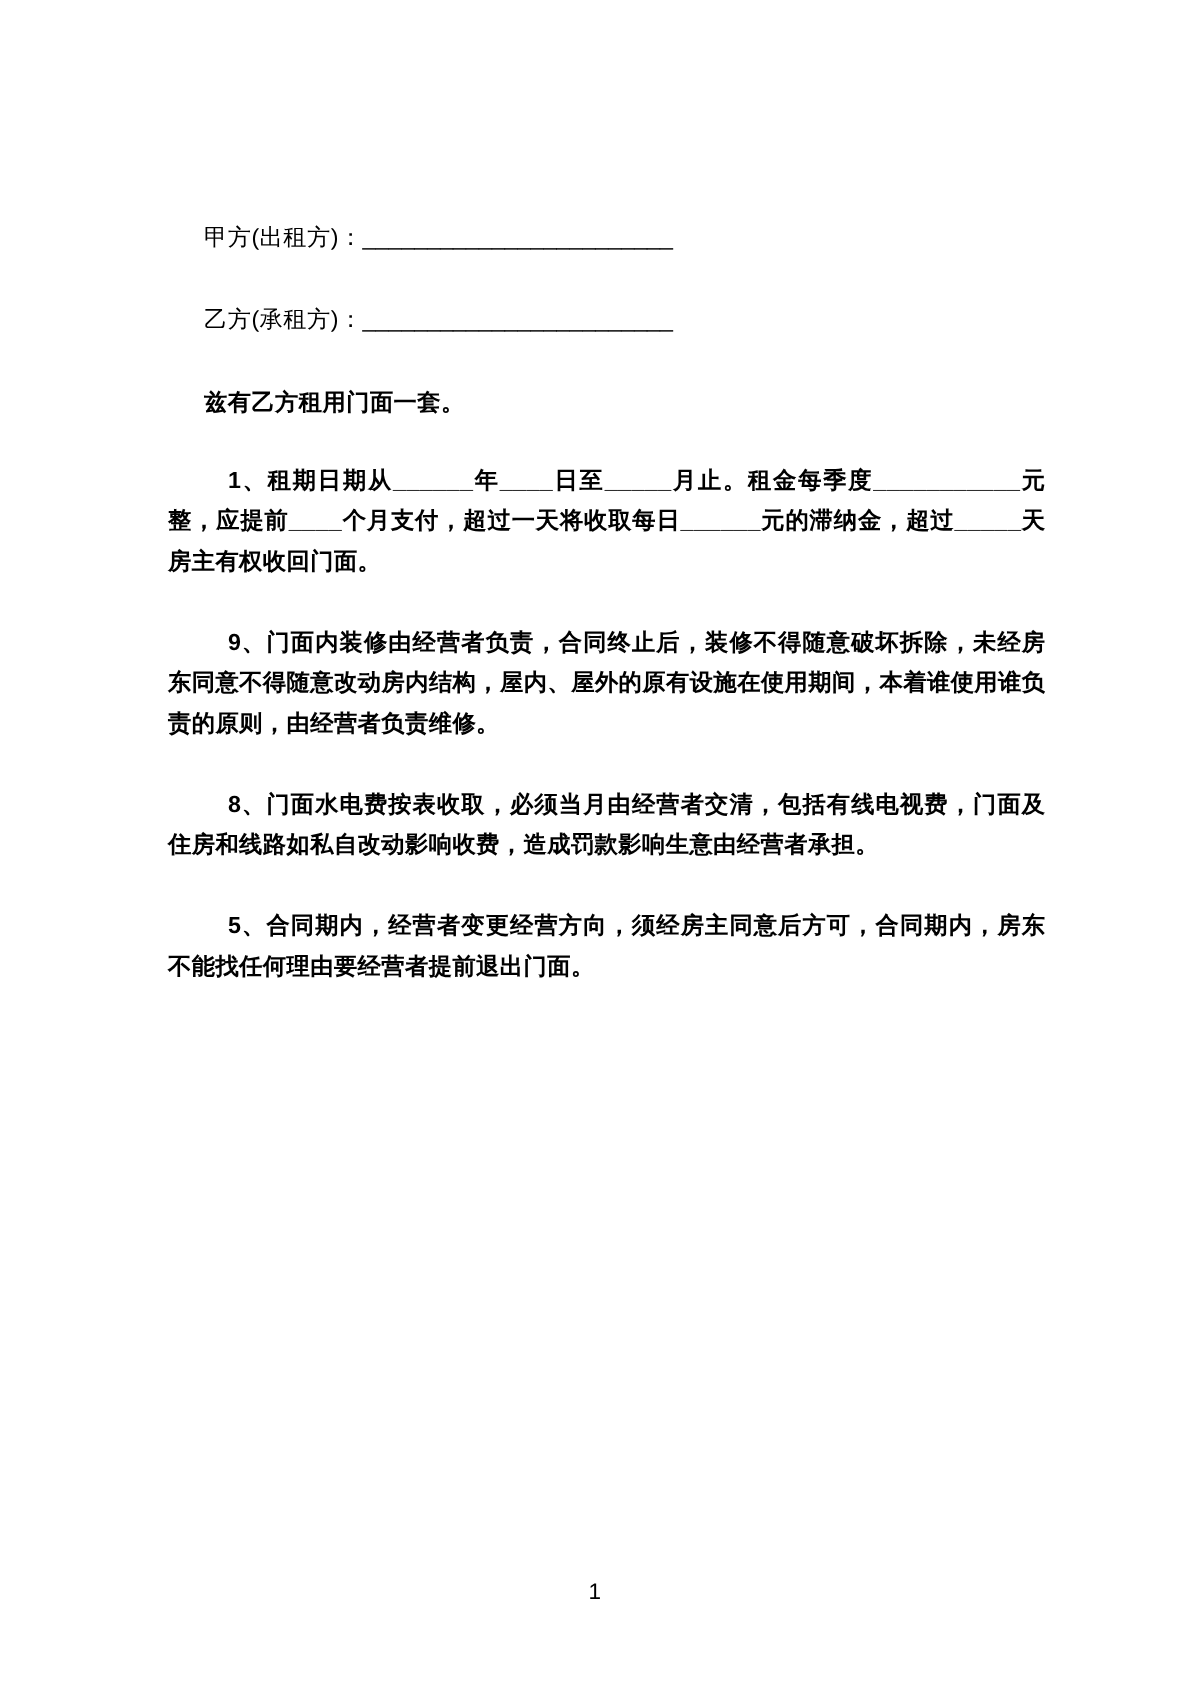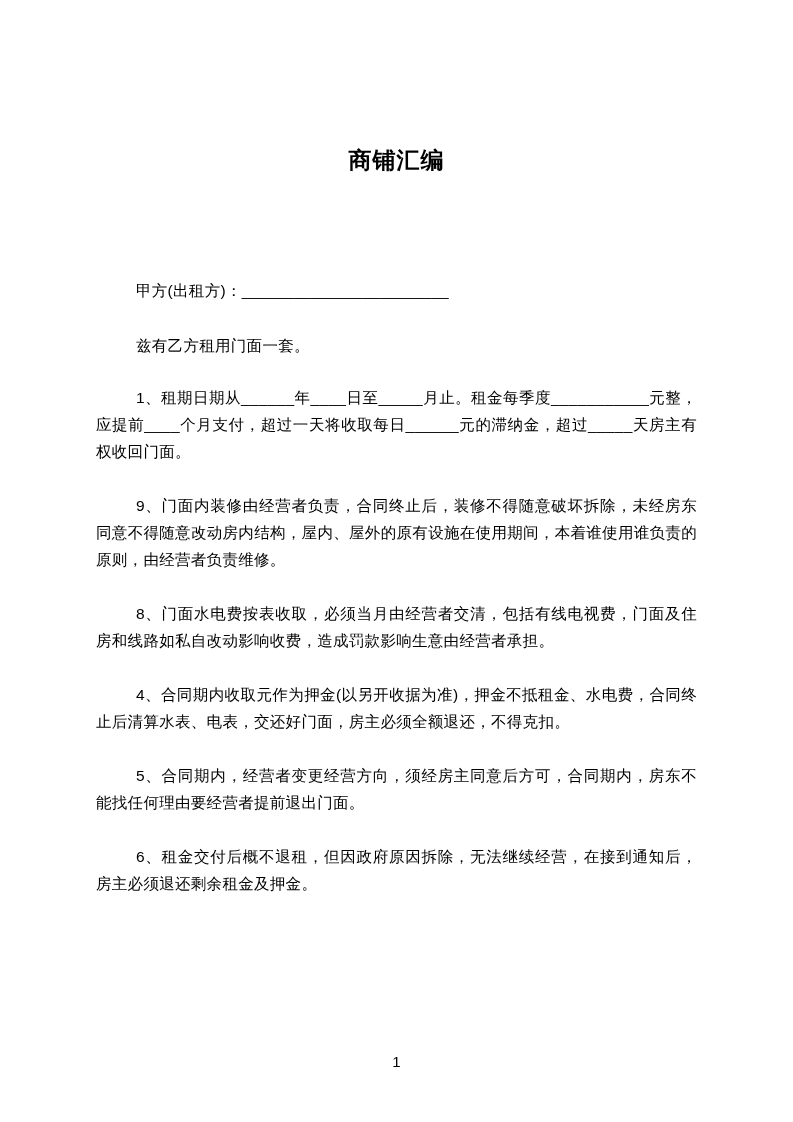--- a/index.html
+++ b/index.html
@@ -32,62 +32,62 @@
     letter-spacing: 0.3px;
   }
   p.party-line {
     margin: 0 0 28px 0;
     text-indent: 40px;
     white-space: nowrap;
   }
   p.intro-line {
     margin: 0 0 25px 0;
     text-indent: 40px;
+    font-weight: bold;
   }
   p.clause {
-    margin: 0 0 27px 0;
+    margin: 0 0 27px 16px;
     text-indent: 40px;
     text-align: justify;
+    font-weight: bold;
   }
   .blank {
     letter-spacing: 0;
   }
   .page-number {
     position: absolute;
     bottom: 50px;
     left: 0;
     width: 100%;
     text-align: center;
     font-size: 15px;
     line-height: 20px;
   }
 </style>
 </head>
 <body>
 
 <div class="page">
 
-  <h1 class="title">商铺汇编</h1>
 
   <div class="body-text">
 
     <p class="party-line"><span>甲方(出租方)：</span><span class="blank">________________________</span></p>
 
+    <p class="party-line"><span>乙方(承租方)：</span><span class="blank">________________________</span></p>
 
     <p class="intro-line">兹有乙方租用门面一套。</p>
 
     <p class="clause">1、租期日期从______年____日至_____月止。租金每季度___________元整，应提前____个月支付，超过一天将收取每日______元的滞纳金，超过_____天房主有权收回门面。</p>
 
     <p class="clause">9、门面内装修由经营者负责，合同终止后，装修不得随意破坏拆除，未经房东同意不得随意改动房内结构，屋内、屋外的原有设施在使用期间，本着谁使用谁负责的原则，由经营者负责维修。</p>
 
     <p class="clause">8、门面水电费按表收取，必须当月由经营者交清，包括有线电视费，门面及住房和线路如私自改动影响收费，造成罚款影响生意由经营者承担。</p>
 
-    <p class="clause">4、合同期内收取元作为押金(以另开收据为准)，押金不抵租金、水电费，合同终止后清算水表、电表，交还好门面，房主必须全额退还，不得克扣。</p>
 
     <p class="clause">5、合同期内，经营者变更经营方向，须经房主同意后方可，合同期内，房东不能找任何理由要经营者提前退出门面。</p>
 
-    <p class="clause">6、租金交付后概不退租，但因政府原因拆除，无法继续经营，在接到通知后，房主必须退还剩余租金及押金。</p>
 
   </div>
 
   <div class="page-number">1</div>
 
 </div>
 
 </body></html>

